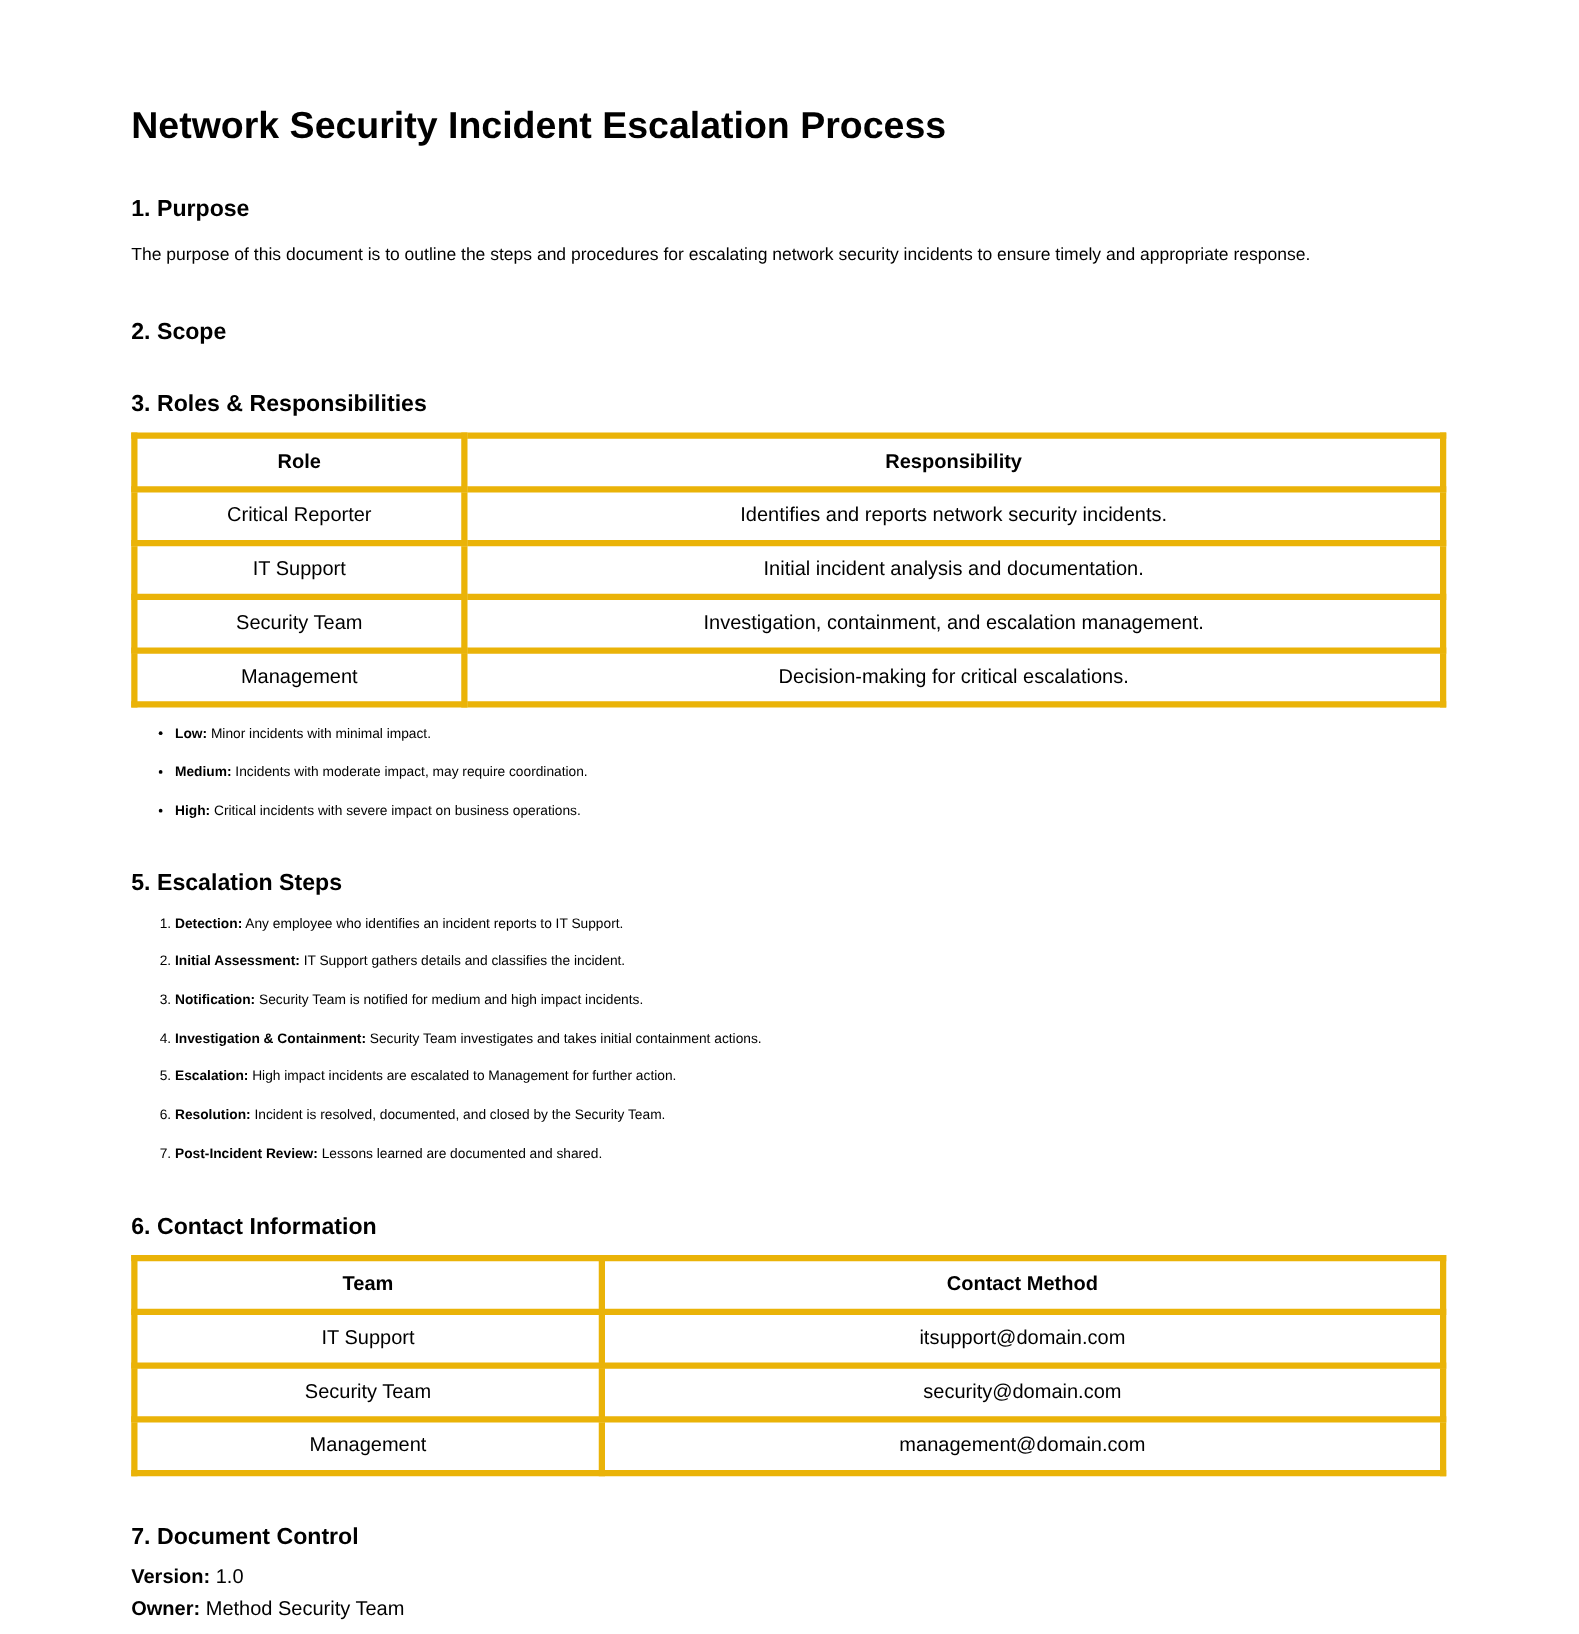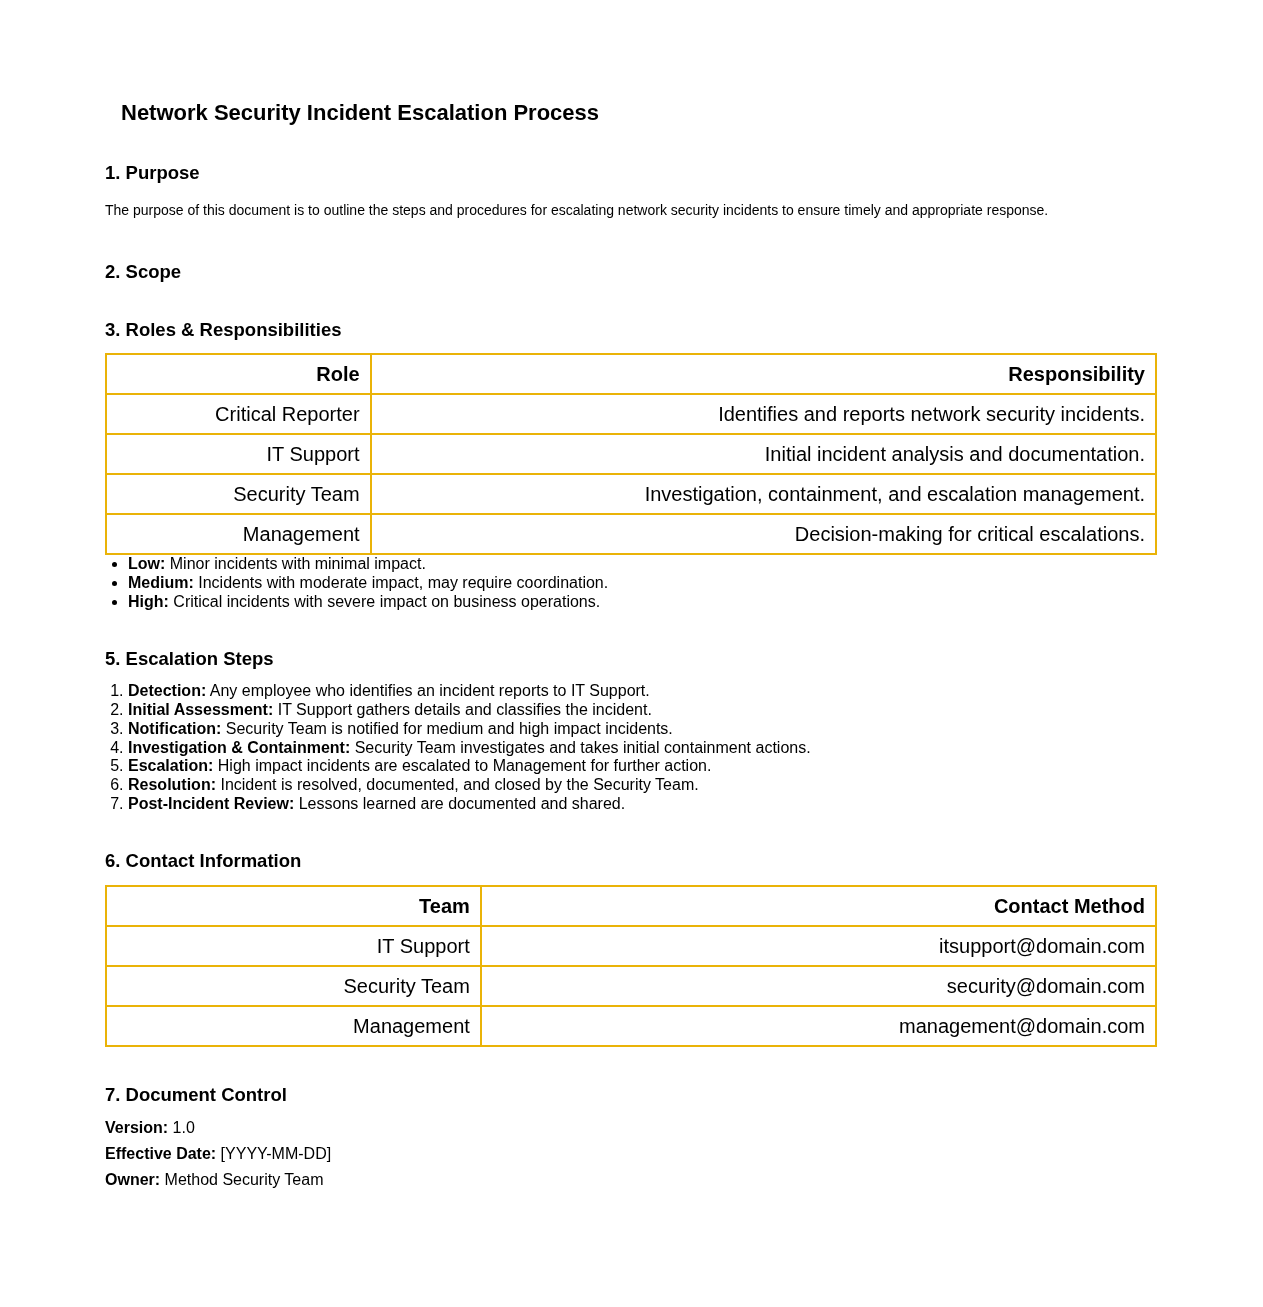--- a/index.html
+++ b/index.html
@@ -8,56 +8,56 @@
     background: #ffffff;
     color: #000000;
     font-family: "Liberation Sans", "DejaVu Sans", sans-serif;
   }
   .doc {
     box-sizing: content-box;
     width: 1052px;
     padding: 84px 106px 66px 105px;
   }
   .doc-title {
-    font-size: 22px;
+    font-size: 30px;
     font-weight: bold;
     line-height: 1.15;
-    margin: 16px;
+    margin: 0;
   }
   .sec-heading {
     font-size: 18.5px;
     font-weight: bold;
     line-height: 1.15;
     margin: 37px 0 13px 0;
   }
   .body-text {
     font-size: 14px;
     line-height: 27px;
     margin: 0;
   }
   ul.class-list, ol.steps-list {
     margin: 0;
     padding: 0 0 0 23px;
   }
   ul.class-list li, ol.steps-list li {
-    font-size: 16px;
+    font-size: 11px;
     line-height: 18.7px;
-    margin: 0;
+    margin: 12px;
   }
   table.grid {
     border-collapse: collapse;
     width: 100%;
     table-layout: fixed;
   }
   table.grid th, table.grid td {
-    border: 2px solid #eab308;
+    border: 5px solid #eab308;
     padding: 10px;
-    font-size: 20px;
+    font-size: 16px;
     line-height: 18px;
-    text-align: right;
+    text-align: center;
     vertical-align: middle;
     overflow: hidden;
   }
   table.grid th { font-weight: bold; }
   table.roles col.c1 { width: 25.2%; }
   table.contact col.c1 { width: 35.7%; }
   .field-line {
     font-size: 16px;
     line-height: 19px;
     margin: 0 0 7px 0;
@@ -148,16 +148,15 @@
       </tr>
       <tr>
         <td>Management</td>
         <td>management@domain.com</td>
       </tr>
     </tbody>
   </table>
 
   <h2 class="sec-heading">7. Document Control</h2>
   <p class="field-line"><strong>Version:</strong> <span>1.0</span></p>
-  <p class="field-line"><strong>Effective Date:</strong> <span>[YYYY-MM-DD]</span></p>
   <p class="field-line"><strong>Owner:</strong> <span>Method Security Team</span></p>
 
 </div>
 
 </body></html>

